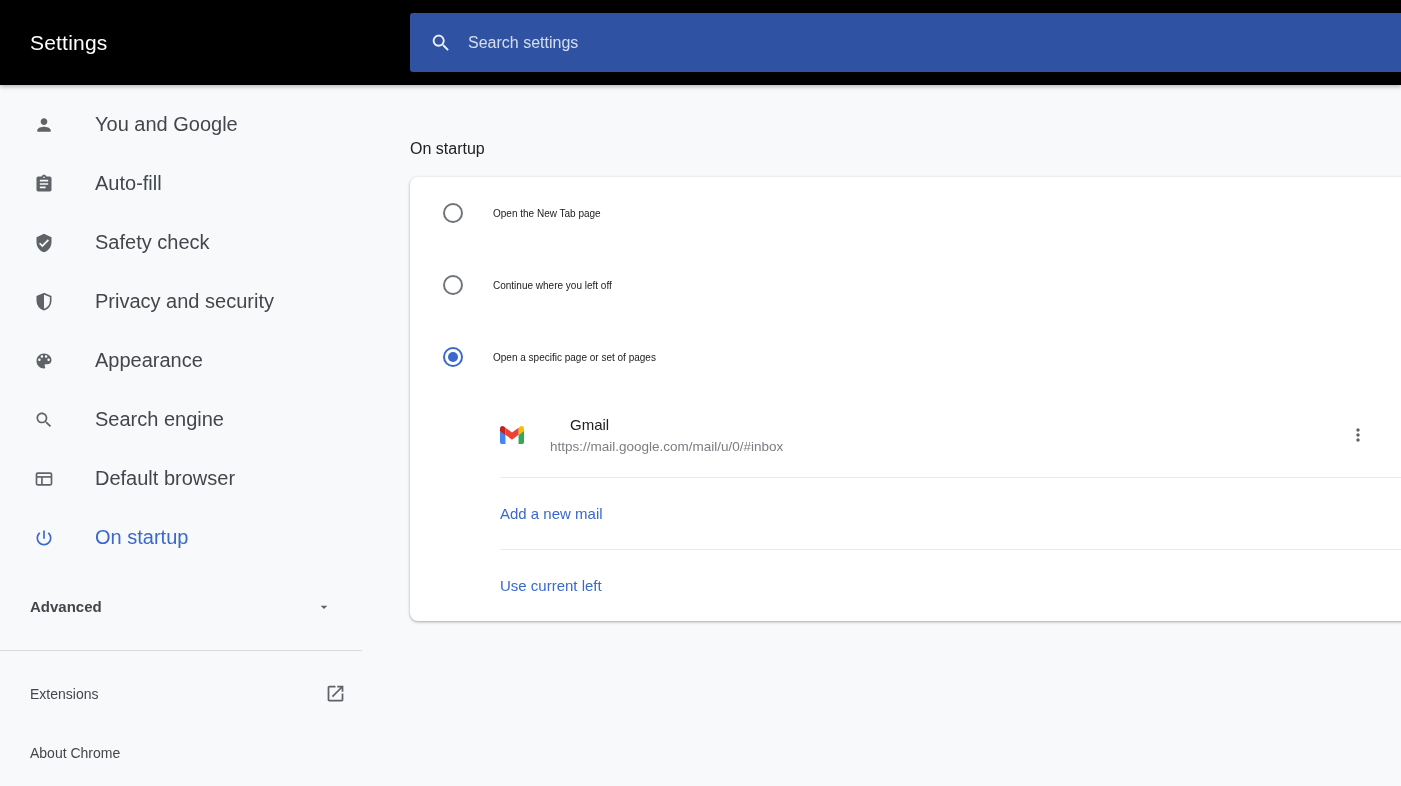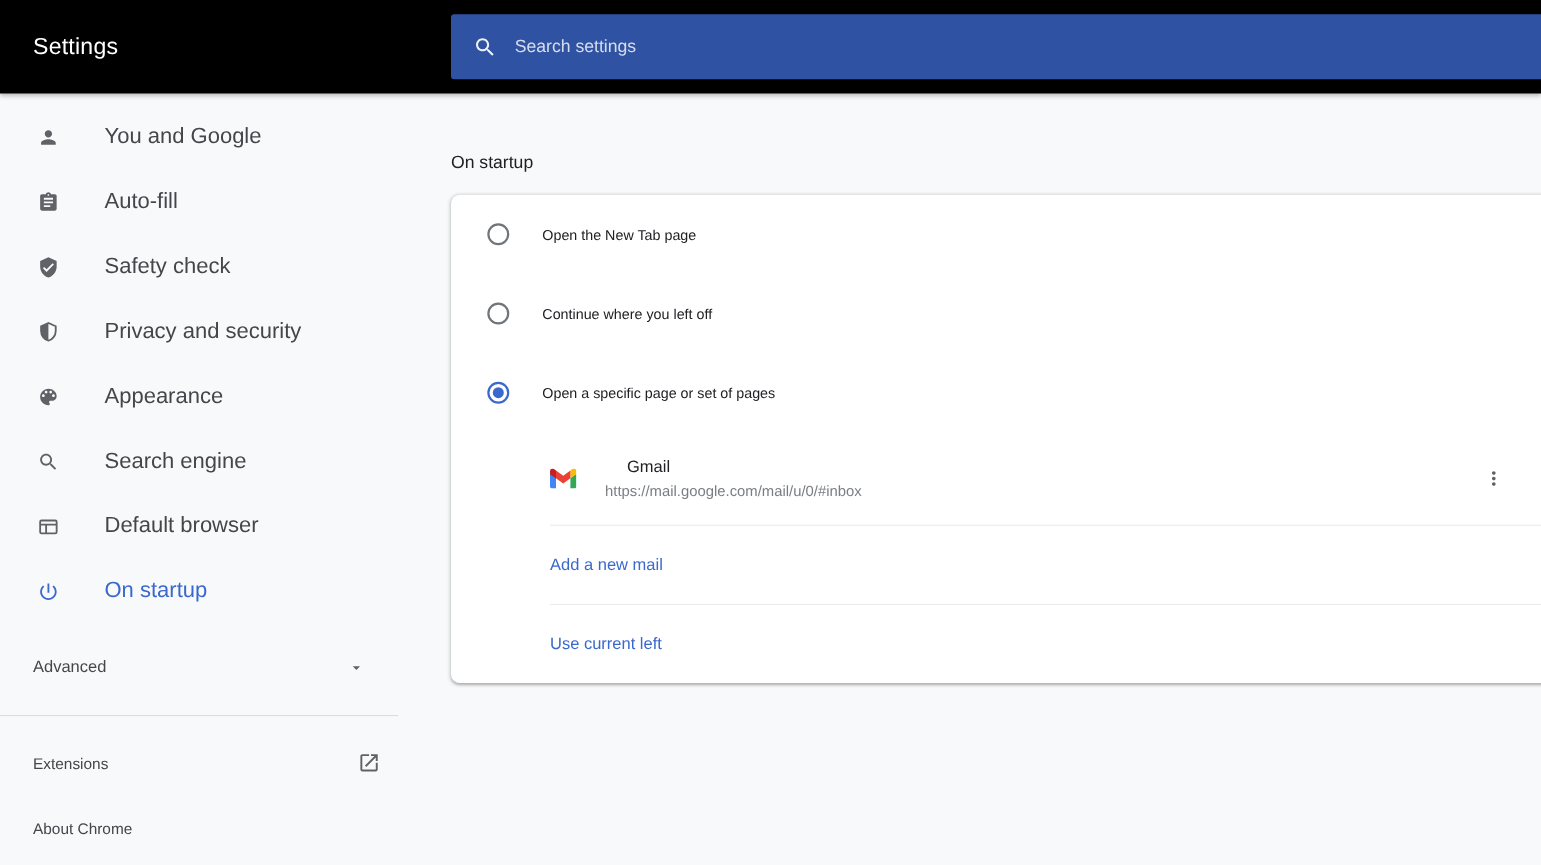--- a/index.html
+++ b/index.html
@@ -47,21 +47,21 @@
   }
   .nav-item .nav-icon { width:20px; height:20px; margin-right:41px; flex:0 0 auto; }
   .nav-item .nav-icon svg { width:20px; height:20px; display:block; }
   .nav-item .nav-label { font-size:20px; font-weight:500; color:#43464b; }
   .nav-item.active .nav-label { color:#3a68cd; }
 
   .nav-advanced {
     height:59px; margin-top:10px; display:flex; align-items:center;
     justify-content:space-between; padding:0 78px 0 30px; cursor:pointer;
   }
-  .nav-advanced .nav-label { font-size:15px; font-weight:400; color:#43464b; }
+  .nav-advanced .nav-label { font-size:15px; font-weight:700; color:#43464b; }
   .caret svg { width:16px; height:16px; display:block; }
 
   .sidebar-divider {
     height:1px; background:#dadce0; margin:14px 48px 13px 0;
   }
   .nav-bottom {
     height:59px; display:flex; align-items:center;
     justify-content:space-between; padding:0 64px 0 30px; cursor:pointer;
   }
   .nav-bottom .nav-label { font-size:14px; font-weight:500; color:#43464b; }
@@ -84,21 +84,21 @@
   .radio {
     width:20px; height:20px; border-radius:50%;
     border:2px solid #70757a; margin-right:30px; flex:0 0 auto;
     position:relative;
   }
   .option-row.checked .radio { border-color:#3a68cd; }
   .option-row.checked .radio::after {
     content:""; position:absolute; left:3px; top:3px;
     width:10px; height:10px; border-radius:50%; background:#3a68cd;
   }
-  .option-label { font-size:13px; color:#202124; }
+  .option-label { font-size:10px; color:#202124; }
 
   .page-row {
     height:84px; display:flex; align-items:center;
     padding-left:90px; position:relative;
   }
   .gmail-logo { width:24px; height:18px; margin-right:26px; flex:0 0 auto; }
   .gmail-logo svg { width:24px; height:18px; display:block; }
   .page-texts { display:flex; flex-direction:column; gap:6px; }
   .page-name { font-size:15px; color:#202124;margin-left:20px; }
   .page-url { font-size:13.5px; color:#7a7e83; }

